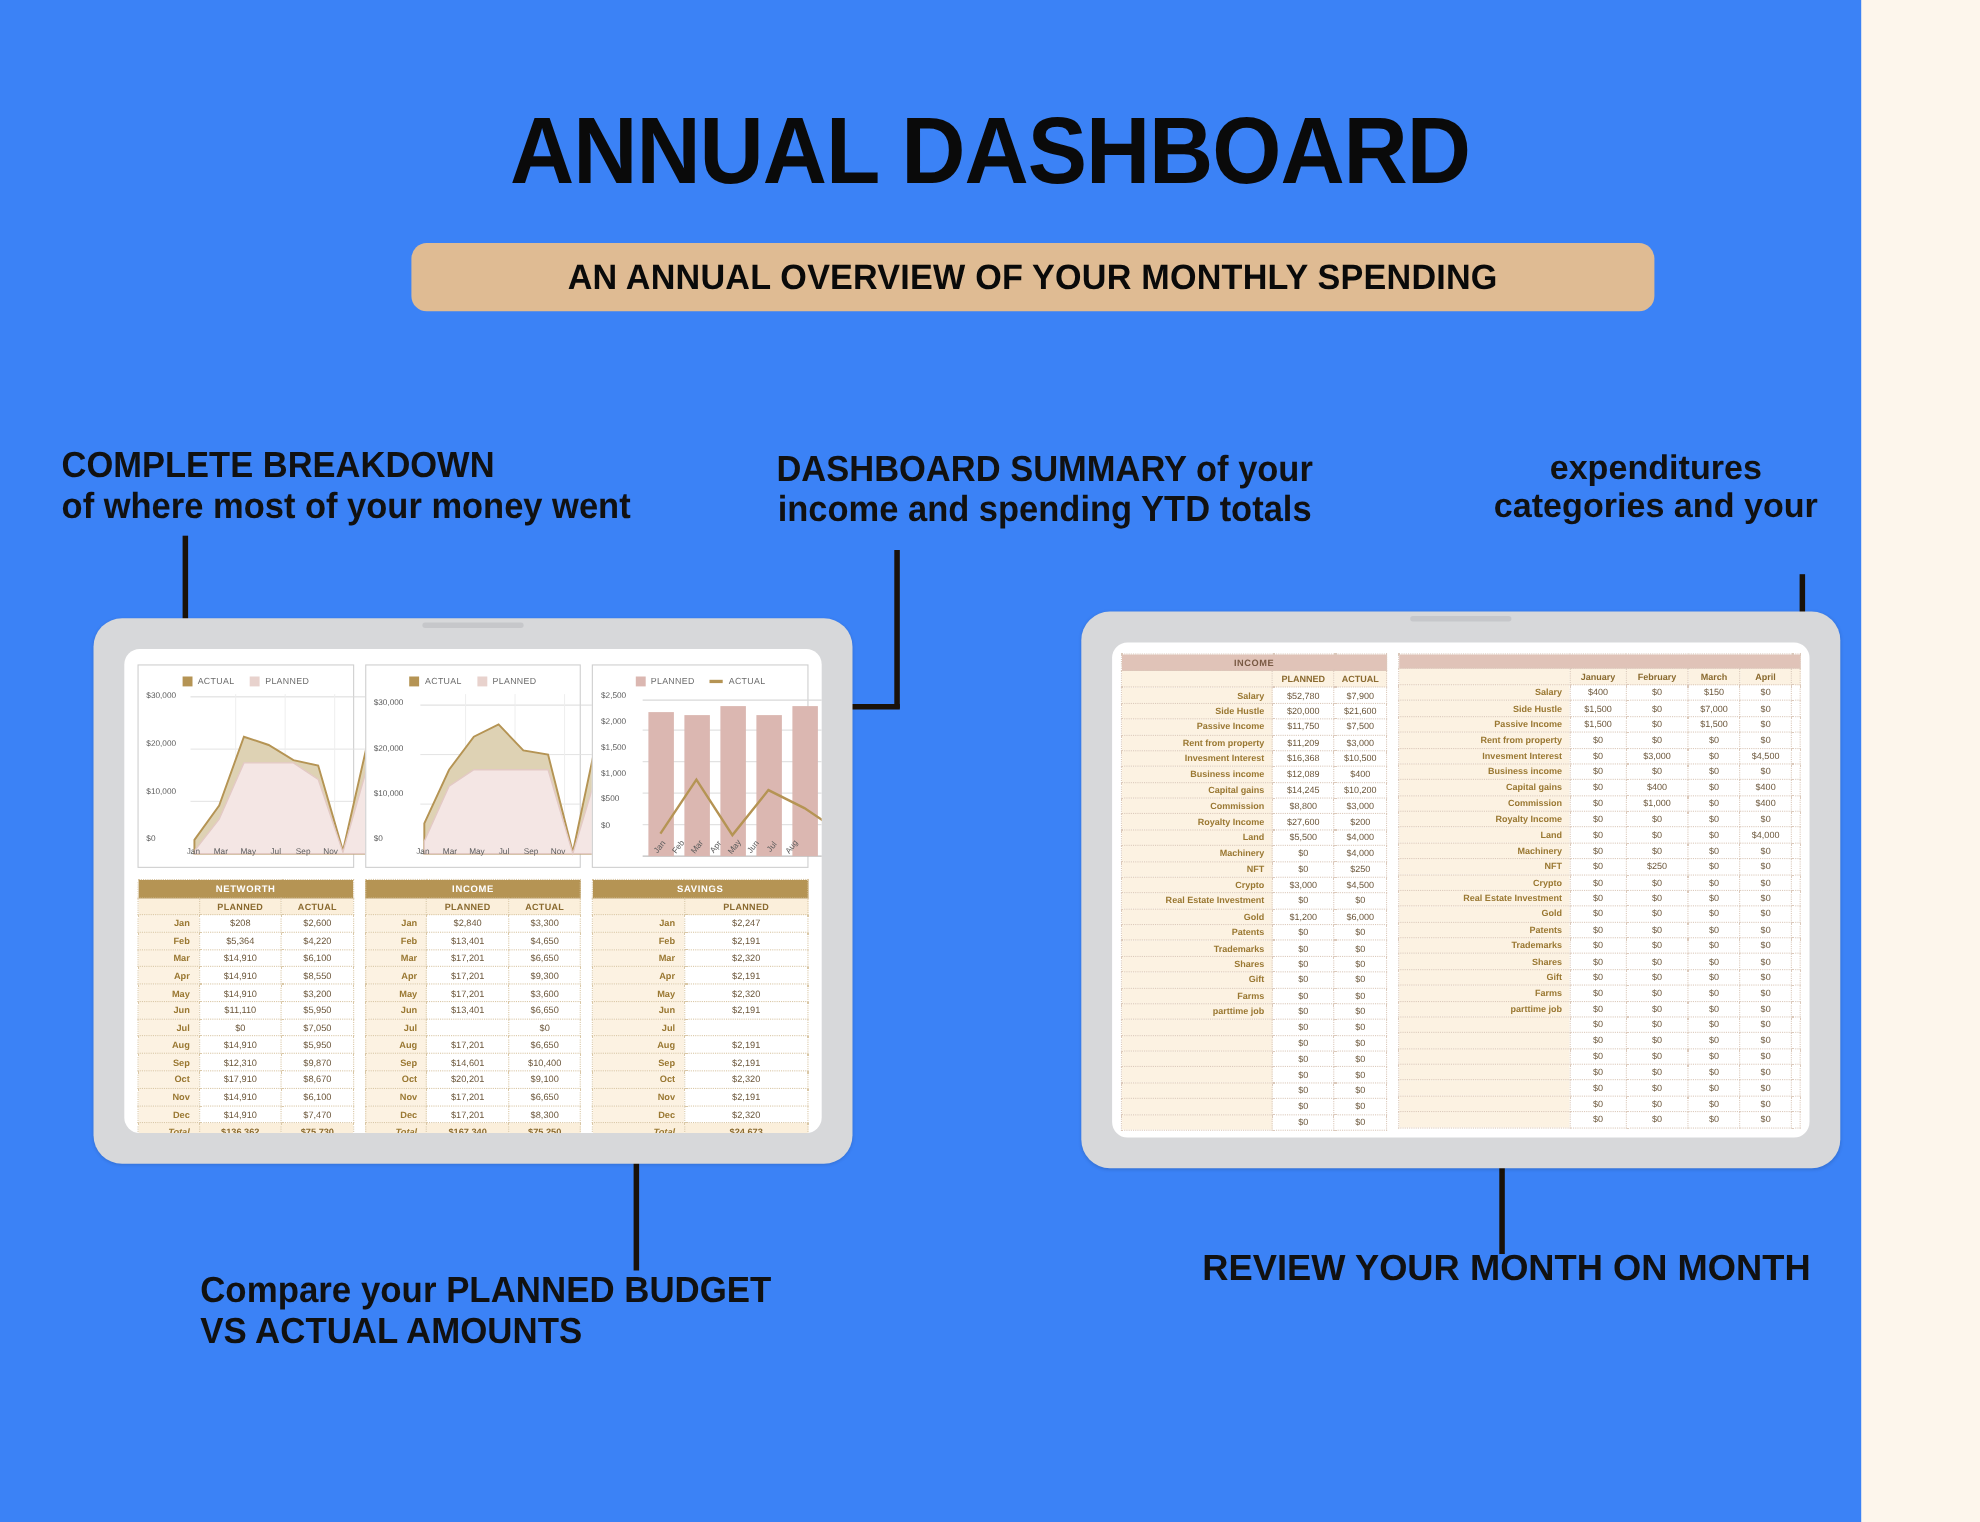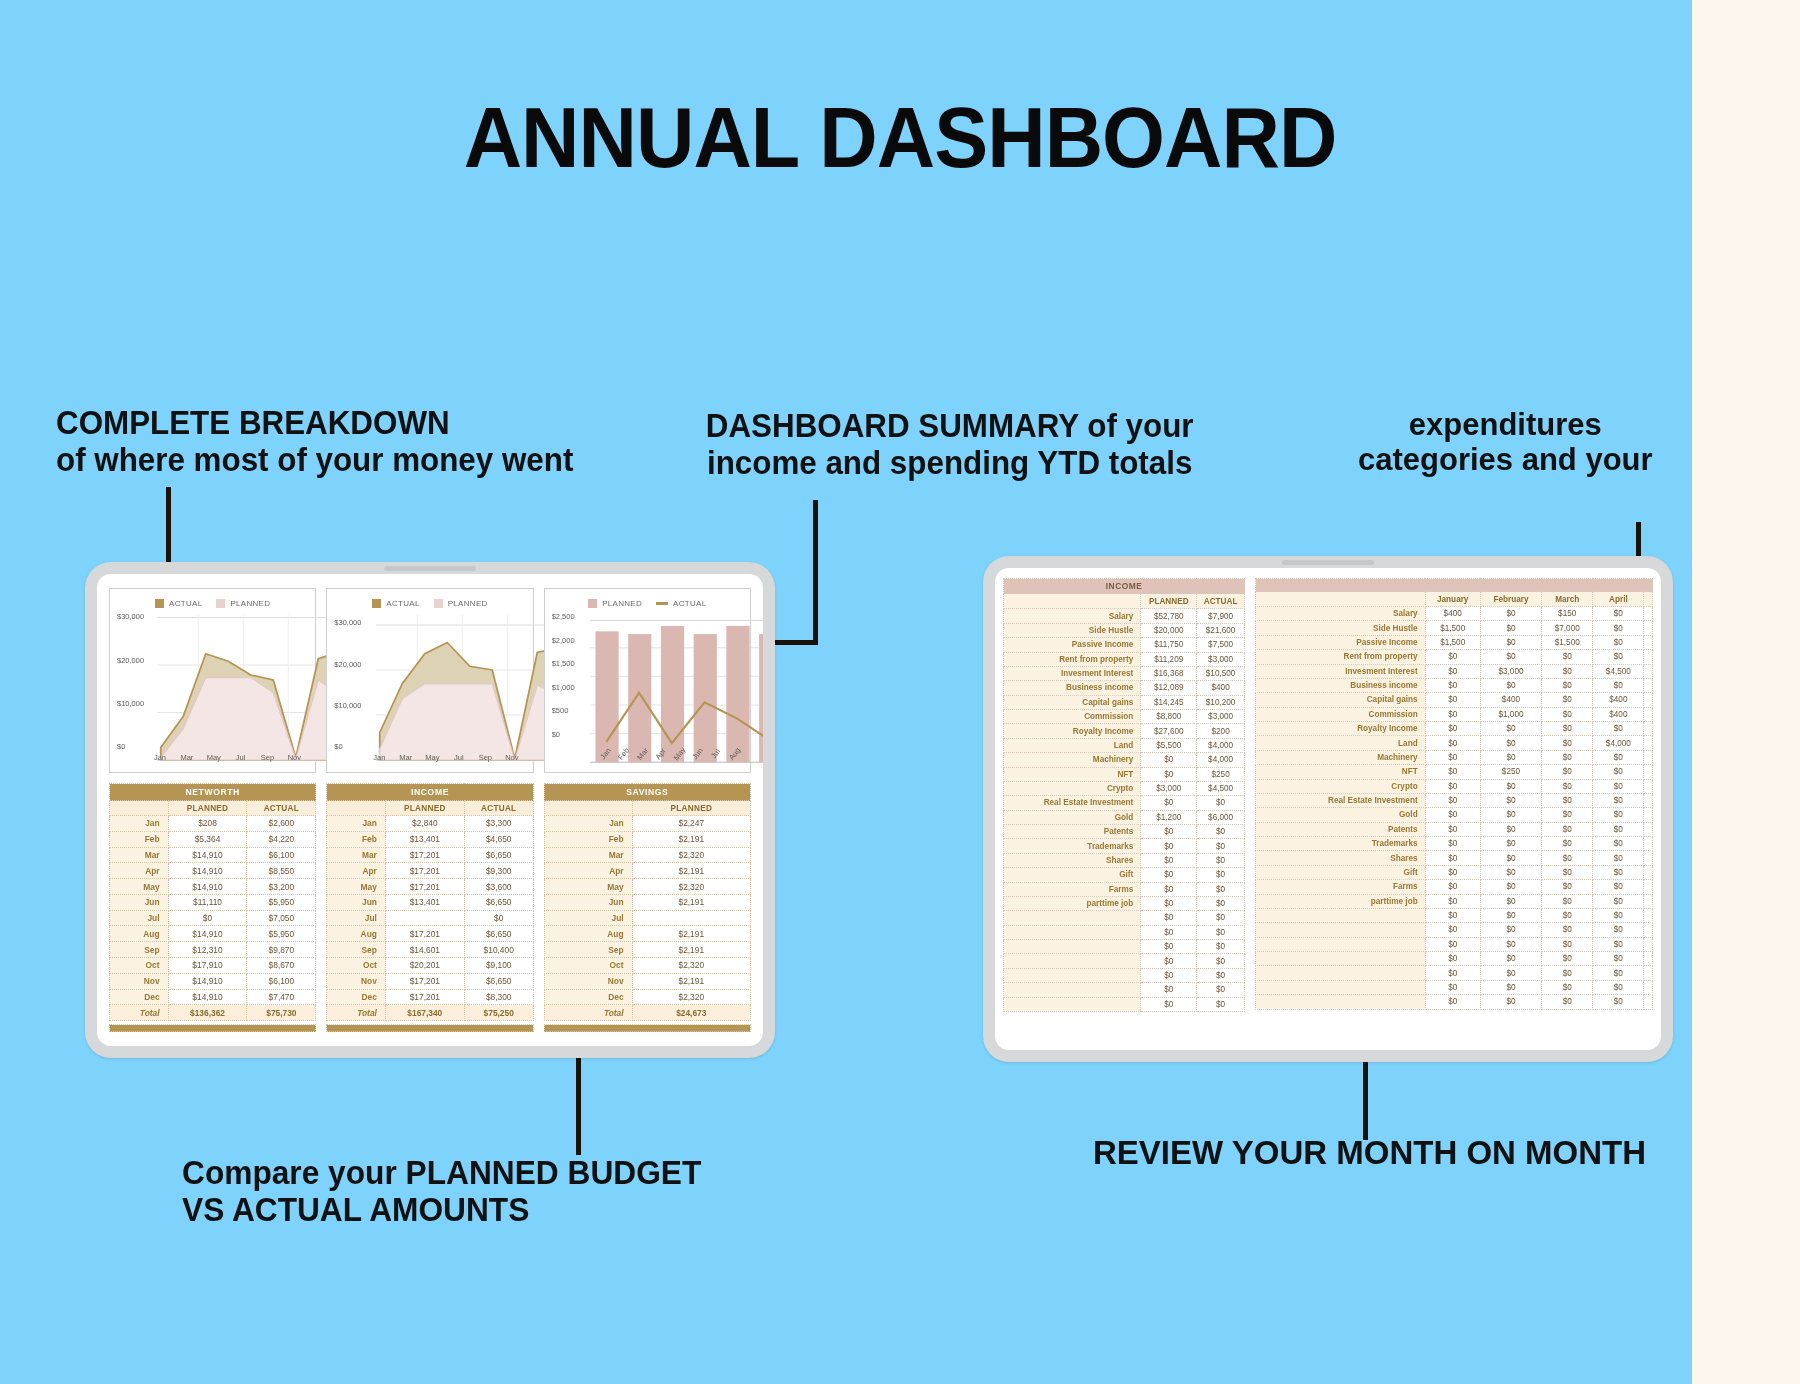--- a/index.html
+++ b/index.html
@@ -2,21 +2,21 @@
 <html><head>
 <meta charset="utf-8">
 <style>
   * { box-sizing: border-box; margin: 0; padding: 0; }
   html, body {
     width: 1800px; height: 1384px;
     background: #fdf6ec;
     font-family: "Liberation Sans", sans-serif;
     overflow: hidden;
   }
-  .page { position: relative; width: 1692px; height: 1384px; background: #7dd3fc; }
+  .page { position: relative; width: 1692px; height: 1384px; background: #3b82f6; }
 
   
   .title {
     position: absolute; top: 88px; left: 0; width: 1800px;
     text-align: center;
     font-size: 86px; font-weight: 700; letter-spacing: -1px;
     color: #0a0a0a;
     font-family: "Liberation Sans", sans-serif;
     transform: scaleX(0.94);
   }
@@ -47,21 +47,21 @@
   .arrow .head { position: absolute; width: 0; height: 0; }
   .head-down { border-left: 11px solid transparent; border-right: 11px solid transparent; border-top: 18px solid #1a1208; }
   .head-up   { border-left: 11px solid transparent; border-right: 11px solid transparent; border-bottom: 18px solid #1a1208; }
   .head-left { border-top: 11px solid transparent; border-bottom: 11px solid transparent; border-right: 18px solid #1a1208; }
 
   
   .tablet {
     position: absolute;
     background: #d7d8da;
     border-radius: 26px;
-    padding: 12px;
+    padding: 28px;
     box-shadow: 0 1px 3px rgba(0,0,0,0.12);
   }
   .tablet .bezel-notch {
     position: absolute; top: 4px; left: 50%; transform: translateX(-50%);
     width: 92px; height: 5px; background: #c6c7ca; border-radius: 3px;
   }
   .screen {
     width: 100%; height: 100%;
     background: #ffffff;
     border-radius: 14px;
@@ -124,20 +124,23 @@
   .ctbl td.cat { background: #fcf2e2; color: #9a7832; font-weight: 700; text-align: right; padding-right: 7px; }
   .ctbl td.num { background: #fff; color: #6b563a; text-align: center; }
   .ctbl td.blank { background: #fff; }
 </style>
 </head>
 <body>
 
 <div class="page">
 
   <div class="title">ANNUAL DASHBOARD</div>
+  <div class="subtitle-pill">
+    <span>AN ANNUAL OVERVIEW OF YOUR MONTHLY SPENDING</span>
+  </div>
 
   <div class="anno" id="anno-breakdown">
     <span class="l1">COMPLETE  BREAKDOWN</span>
     <span class="l2">of where most of your money went</span>
   </div>
   <div class="arrow" style="left:158px; top:487px; width:22px; height:135px;">
     <div class="shaft" style="left:8px; top:0; width:5px; height:118px;"></div>
     <div class="head head-down" style="left:0; top:114px;"></div>
   </div>
 

